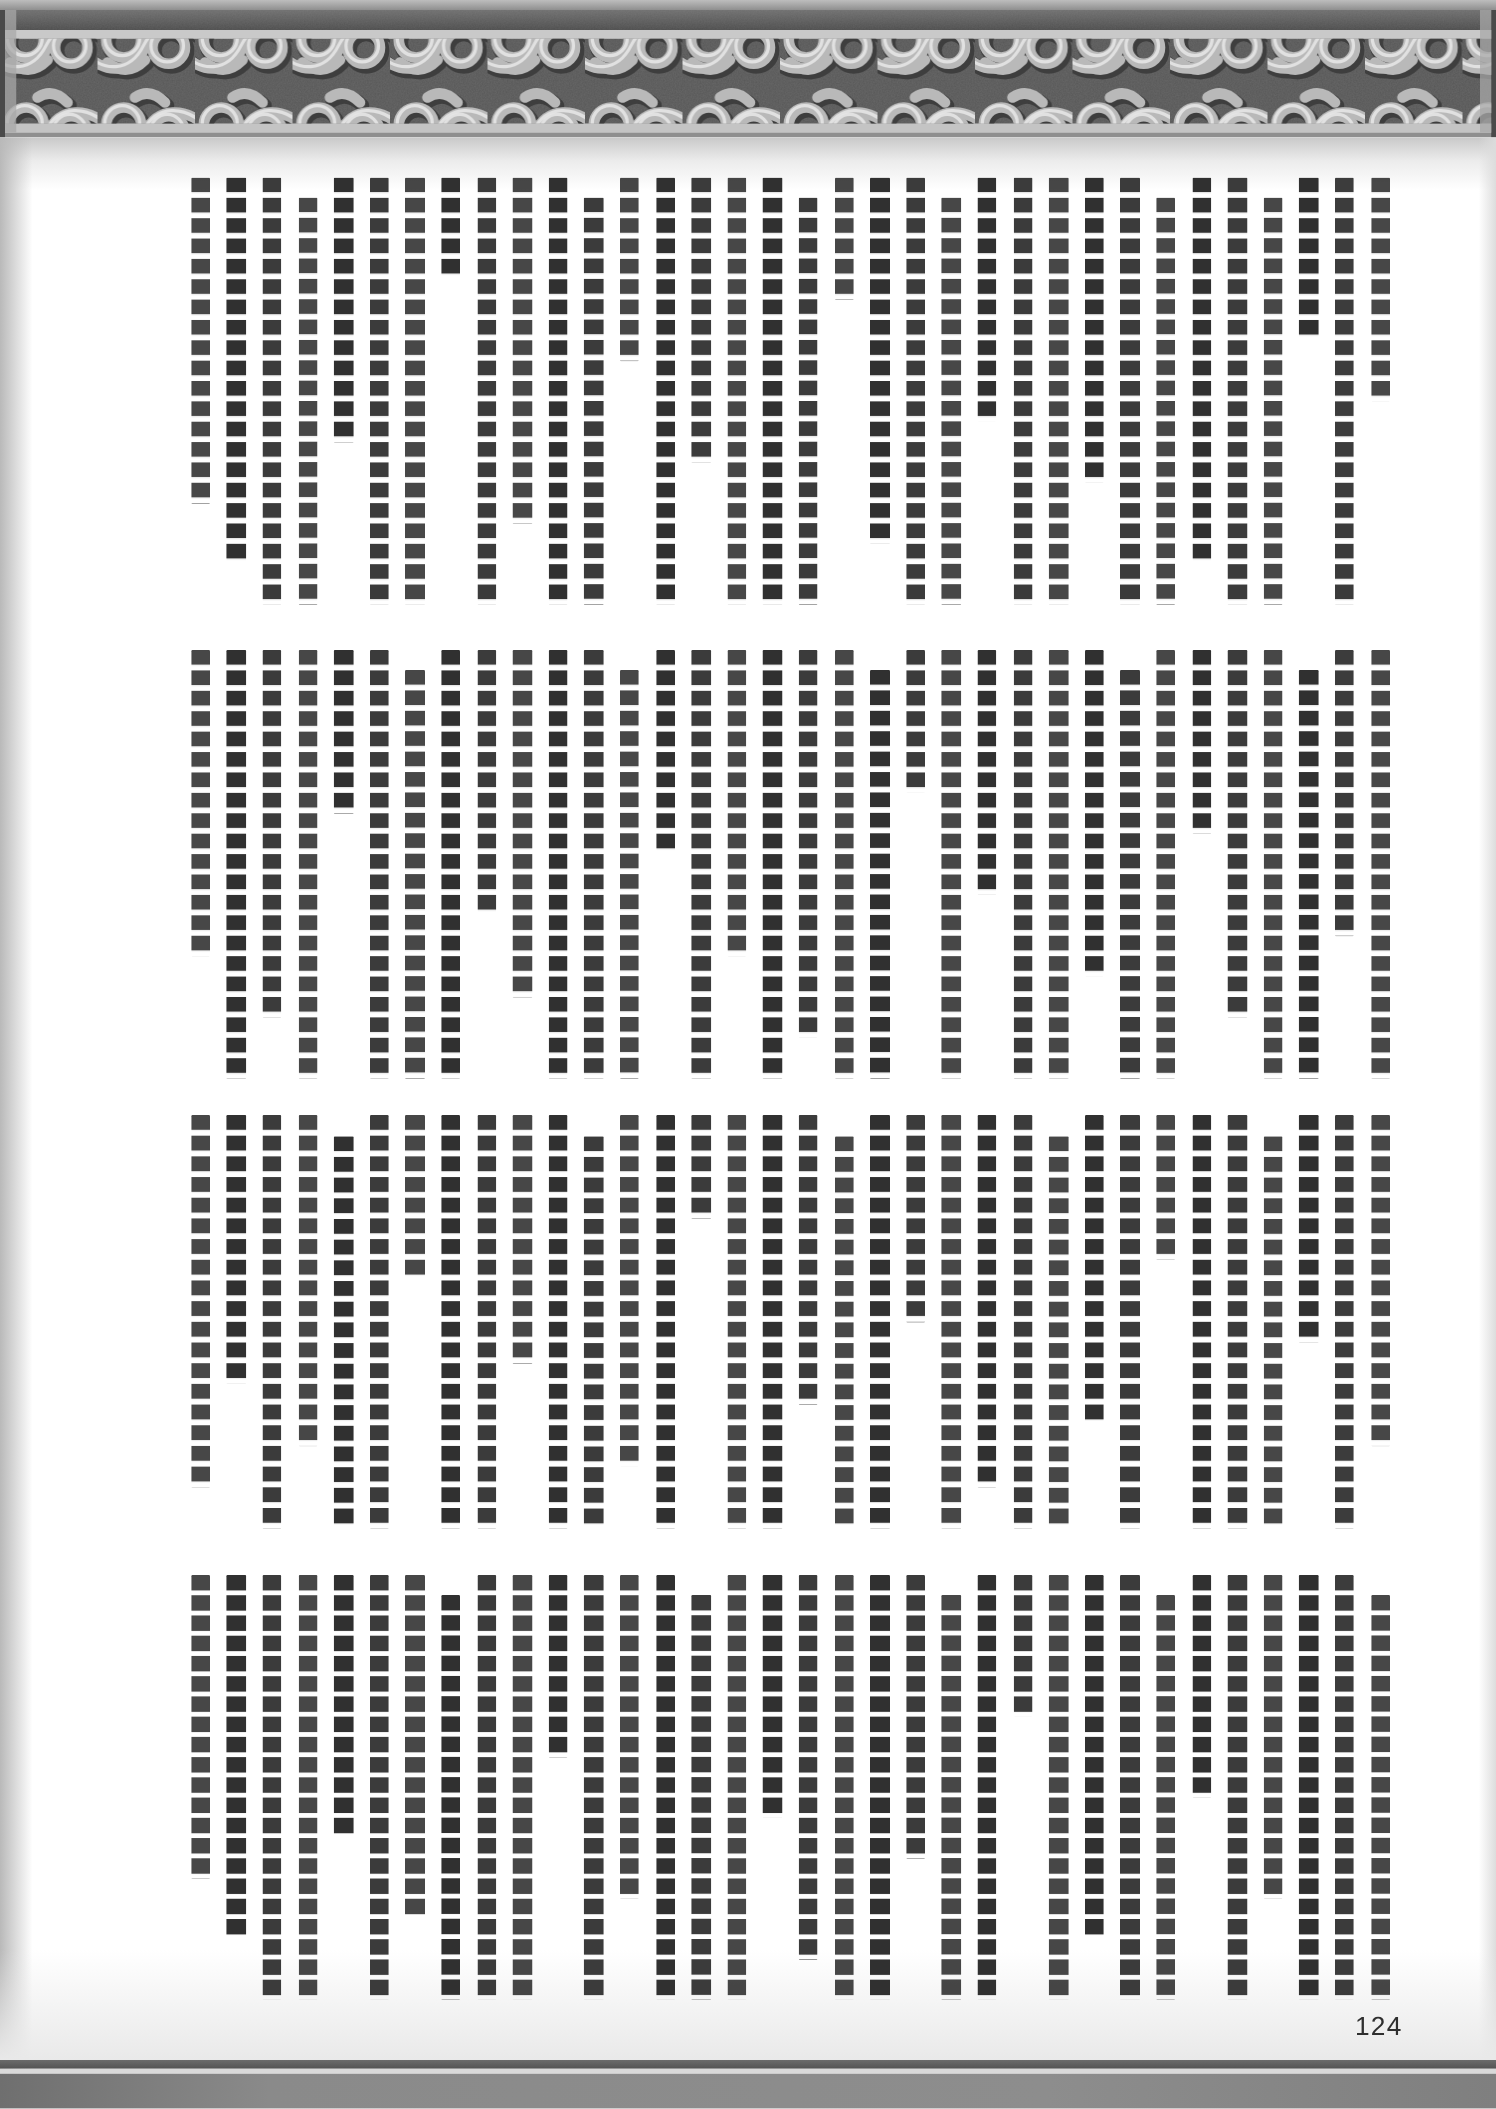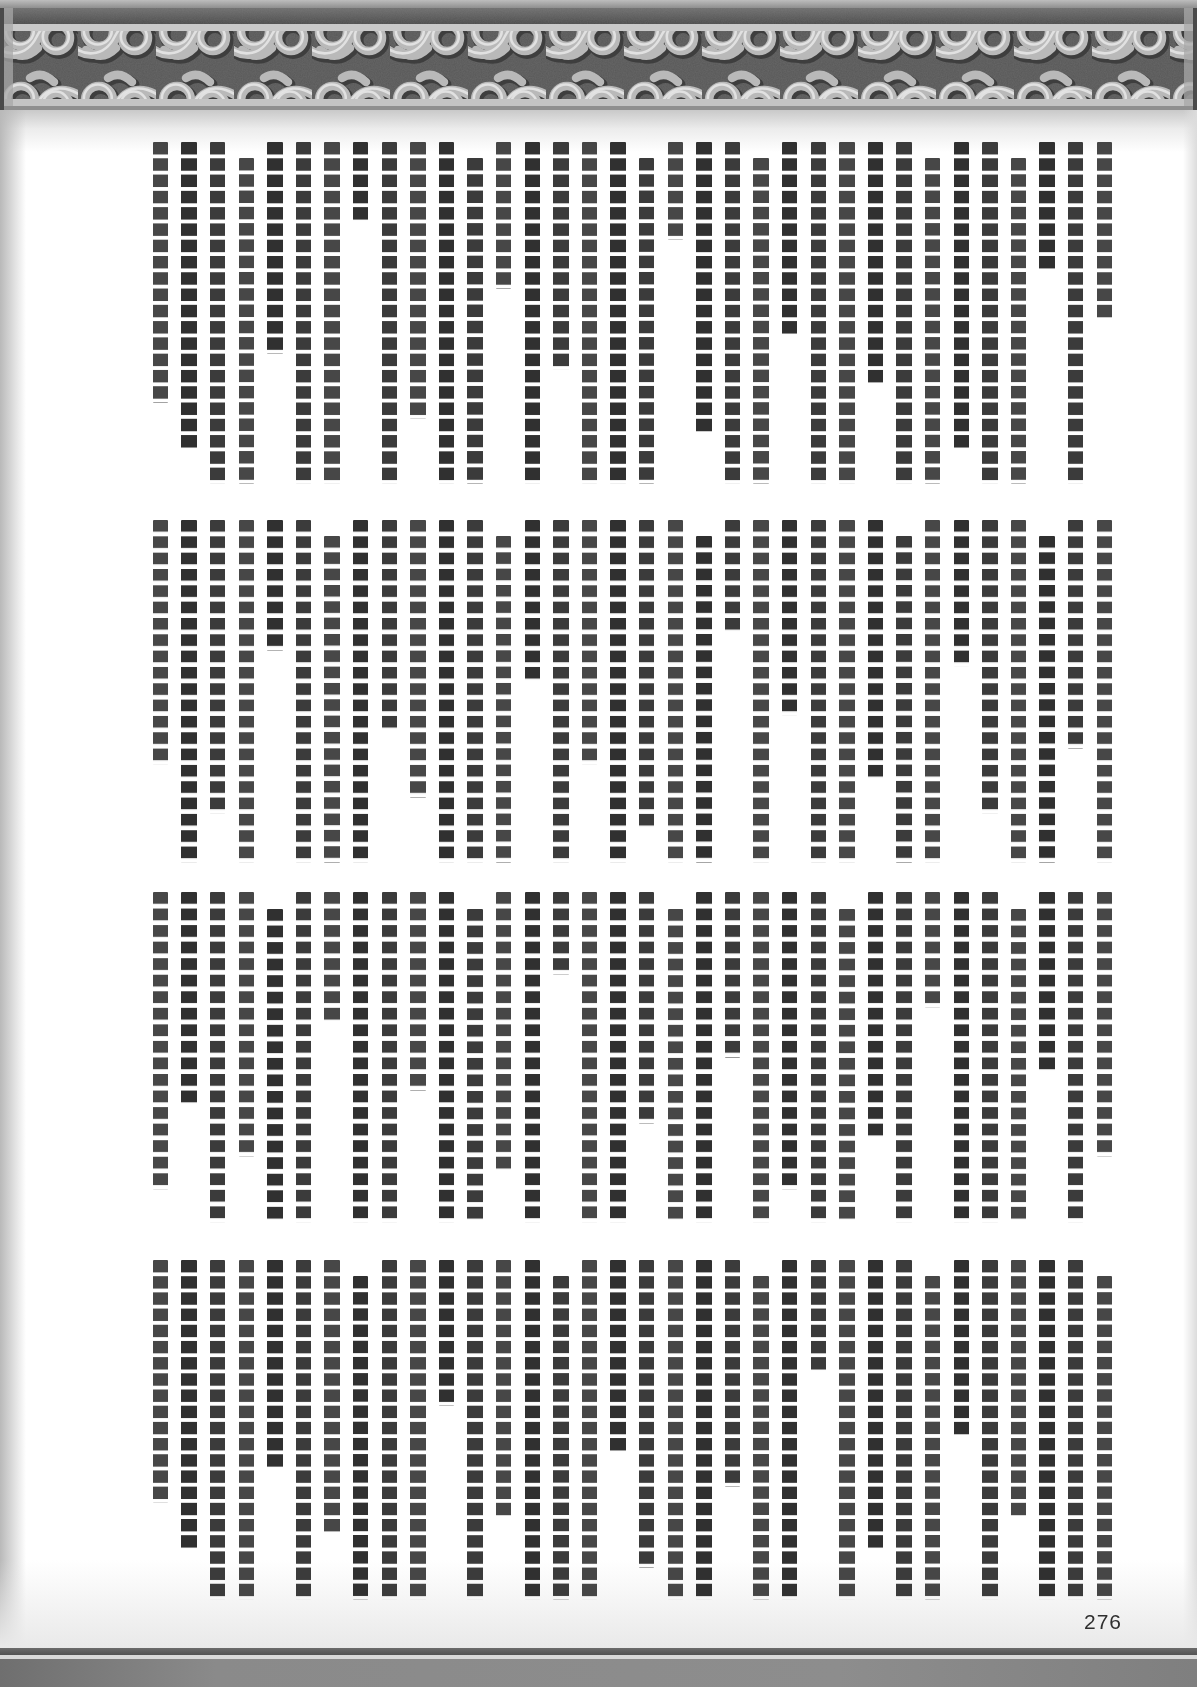--- a/index.html
+++ b/index.html
@@ -247,19 +247,19 @@
         <div class="tcol" style="right: 857.2px; width: 15.5px; top: 0px; height: 275.238px; background-size: 100% 16.1905px; opacity: 0.84;"></div>
         <div class="tcol" style="right: 885.8px; width: 15.5px; top: 0px; height: 340px; background-size: 100% 16.1905px; opacity: 0.89;"></div>
         <div class="tcol" style="right: 914.4px; width: 15.5px; top: 0px; height: 210.476px; background-size: 100% 16.1905px; opacity: 0.94;"></div>
         <div class="tcol" style="right: 943px; width: 15.5px; top: 0px; height: 340px; background-size: 100% 16.1905px; opacity: 0.84;"></div>
         <div class="tcol" style="right: 971.6px; width: 15.5px; top: 0px; height: 340px; background-size: 100% 16.1905px; opacity: 0.89;"></div>
         <div class="tcol" style="right: 1000.2px; width: 15.5px; top: 0px; height: 291.429px; background-size: 100% 16.1905px; opacity: 0.94;"></div>
         <div class="tcol" style="right: 1028.8px; width: 15.5px; top: 0px; height: 242.857px; background-size: 100% 16.1905px; opacity: 0.84;"></div>
       </div>
     </div>
 
-  <div id="page-number">276</div>
+  <div id="page-number">124</div>
 
   <div id="footer-dark-line"></div>
   <div id="footer-light-line"></div>
   <div id="footer-bar"></div>
 
 </div>
 
 </body></html>

